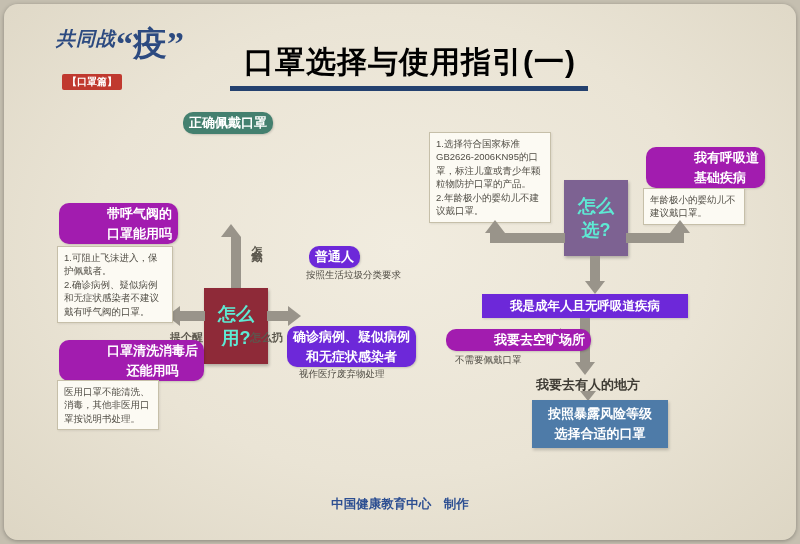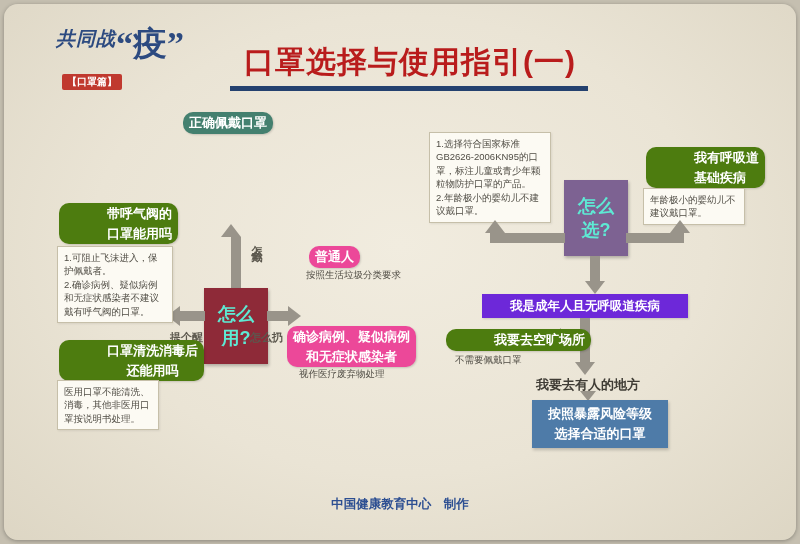--- a/index.html
+++ b/index.html
@@ -4,23 +4,23 @@
 <style>
   * { margin:0; padding:0; box-sizing:border-box; }
   body { margin:0; background:#b9b3a5; font-family:"Liberation Sans", sans-serif; }
   #stage { position:relative; width:800px; height:544px; background:#c5bfb0; overflow:hidden; }
   #frame { position:absolute; inset:4px; border-radius:14px;
            background:radial-gradient(ellipse at 50% 45%, #f1ecdf 0%, #eae4d5 55%, #ddd6c4 100%);
            box-shadow:0 1px 4px rgba(0,0,0,.3); }
 
   .chip { position:absolute; color:#fff; font-weight:bold; font-size:13px; line-height:1.5;
           padding:1px 6px; text-align:center; white-space:pre-line; box-shadow:1px 1px 2px rgba(0,0,0,.15);border-radius:10px; }
-  .chip.red   { background:#4d7c0f;padding-left:48px; }
+  .chip.red   { background:#a21caf;padding-left:48px; }
   .chip.teal  { background:#44806f; }
-  .chip.slate { background:#ec4899; }
+  .chip.slate { background:#6d28d9; }
   .chip.gray  { background:#8f8d89;margin-top:48px; }
 
   .card { position:absolute; background:#fcfaf3; border:1px solid #c6bfa9; padding:4px 6px;
           font-size:9.5px; line-height:1.42; color:#504d45; white-space:pre-line;
           box-shadow:1px 1px 2px rgba(0,0,0,.08); }
   .note { position:absolute; font-size:9.5px; line-height:1.42; color:#504d45; white-space:pre-line; }
 
   .bigbox { position:absolute; width:64px; height:76px; color:#5eead4; font-weight:bold; font-size:18px;
             line-height:1.35; display:flex; align-items:center; justify-content:center;
             text-align:center; white-space:pre-line; box-shadow:1px 2px 3px rgba(0,0,0,.25); }
@@ -31,21 +31,21 @@
 
   
   [data-name="logo"] { position:absolute; left:56px; top:26px; color:#2c4a80; display:flex; align-items:flex-end; }
   [data-name="logo-prefix"] { font-size:19px; font-weight:bold; font-style:italic; letter-spacing:1px; margin-bottom:9px; }
   [data-name="logo-main"]   { font-size:34px; font-weight:bold; font-family:"Liberation Serif", serif; line-height:1; }
   [data-name="logo-badge"]  { position:absolute; left:62px; top:74px; background:#c0392f; color:#fff;
                               font-size:10px; font-weight:bold; padding:1px 5px; border-radius:2px; }
 
   
   [data-name="page-title"] { position:absolute; left:200px; top:42px; width:420px; text-align:center;
-                             font-size:30px; font-weight:bold; color:#b91c1c; letter-spacing:1px; }
+                             font-size:30px; font-weight:bold; color:#000000; letter-spacing:1px; }
   [data-name="title-underline"] { position:absolute; left:230px; top:86px; width:358px; height:5px; background:#24416f; }
 
   
   [data-name="wear-heading"] { left:183px; top:112px; }
   [data-name="wear-steps"]   { left:168px; top:134px; width:130px; }
   [data-name="arrow-wear-bar"]  { left:231px; top:237px; width:10px; height:52px; }
   [data-name="arrow-wear-head"] { left:221px; top:224px; border-left:10px solid transparent; border-right:10px solid transparent; border-bottom:13px solid #99948a; }
   [data-name="label-how-to-wear"] { left:249px; top:236px; writing-mode:vertical-rl; letter-spacing:3px; }
 
   [data-name="how-to-use-node"] { left:204px; top:288px; background:#8e2a38; }

